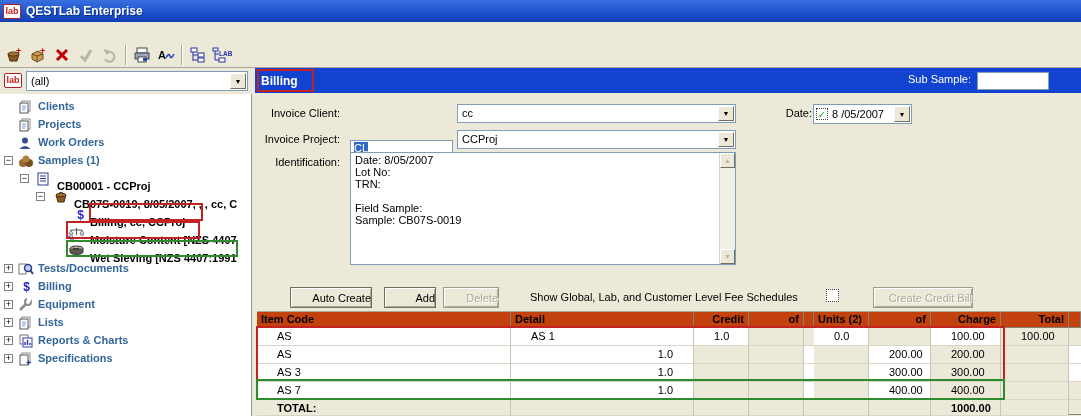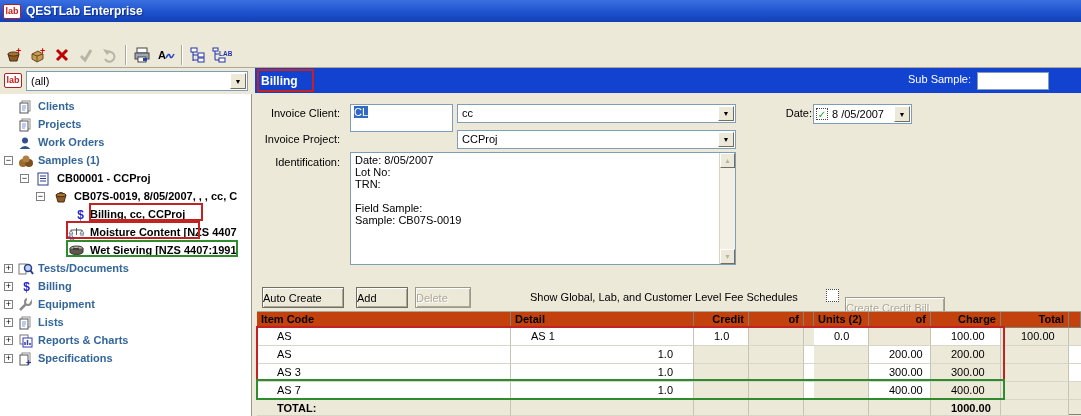--- a/index.html
+++ b/index.html
@@ -34,47 +34,47 @@
   #filter-combo { position:absolute; left:26px; top:3px; width:222px; height:20px;
     background:#fff; border:1px solid #7F9DB9; display:flex; align-items:center; padding-left:4px; }
   .combo-arrow { position:absolute; right:1px; top:1px; bottom:1px; width:16px;
     background:#ECE9D8; border:1px solid; border-color:#fff #716F64 #716F64 #fff;
     font-size:7px; display:flex; align-items:center; justify-content:center; color:#000; }
   .trow { position:absolute; left:0; width:253px; height:18px; }
   .exp { position:absolute; top:4px; width:9px; height:9px; background:#fff;
     border:1px solid #808080; font-size:9px; line-height:7px; text-align:center; }
   .ticon { position:absolute; top:2px; width:17px; height:14px; text-align:center; }
   .tlabel { position:absolute; top:2px; font-weight:bold; white-space:nowrap; }
-  .tblue { color:#336699; } .tdark { color:#000; }
+  .tblue { color:#336699; } .tdark { color:#000;margin-top:8px; }
   .dollar { color:#2222CC; font-weight:bold; font-size:12px; }
 
   
   #rightpanel { left:255px; top:68px; width:826px; height:348px; background:#ECE9D8; }
   #rp-header { position:absolute; left:0; top:0; width:826px; height:25px; background:#1243D0;
     color:#fff; display:flex; align-items:center; }
   #rp-title { font-weight:bold; font-size:12px; margin-left:6px; }
   #subsample-label { position:absolute; right:110px; top:5px; }
   #subsample-input { position:absolute; right:32px; top:4px; width:72px; height:18px;
     border:1px solid #7F9DB9; background:#fff; font:inherit; padding:0 2px; }
   .flabel { position:absolute; text-align:right; }
-  .tinput { position:absolute; height:28px; background:#fff; border:1px solid #7F9DB9;
-    font:inherit; padding:1px 3px; }
+  .tinput { position:absolute; height:21px; background:#fff; border:1px solid #7F9DB9;
+    font:inherit; padding:1px 3px;margin-top:36px; }
   .combo { position:absolute; height:19px; background:#fff; border:1px solid #7F9DB9;
     padding:2px 18px 0 4px; }
   .sel { background:#316AC5; color:#fff; }
   #ident-box { position:absolute; left:95px; top:84px; width:386px; height:113px;
     background:#fff; border:1px solid #7F9DB9; font:inherit; resize:none;
     padding:1px 20px 1px 4px; overflow:hidden; white-space:pre; }
   .fake-scroll { position:absolute; width:16px; background:#F2F0E4; border-left:1px solid #D8D5C6; }
   .sbtn { position:absolute; left:0; width:15px; height:15px; background:#ECE9D8;
     border:1px solid; border-color:#fff #716F64 #716F64 #fff; color:#B8B5A8;
     font-size:7px; text-align:center; line-height:13px; }
   .btn { position:absolute; height:21px; background:#ECE9D8; border:1px solid #716F64;
     box-shadow:inset 1px 1px 0 #fff, inset -1px -1px 0 #ACA899;
-    font:inherit; text-align:left; }
+    font:inherit; text-align:right;margin-left:28px; }
   .btn[disabled] { color:#ACA899; text-shadow:1px 1px 0 #fff; border-color:#9C9A8D; }
   .cbx { position:absolute; width:13px; height:13px; background:#fff; border:1px solid #1D5281; }
   .cbx-dotted { border:1px dotted #444; background:#fff; }
   .checkmark { color:#21A121; font-size:10px; line-height:11px; display:block; text-align:center; font-weight:bold; }
   .date-ctrl { position:absolute; height:20px; background:#fff; border:1px solid #7F9DB9;
     display:flex; align-items:center; padding-left:2px; }
 
   
   #bill-table { position:absolute; left:2px; top:243px; width:824px; height:104px;
     display:grid; border-bottom:1px solid #848073; border-top:1px solid #ACA899;
@@ -368,21 +368,21 @@
     <div class="fake-scroll" style="left:464px;top:85px;height:111px">
       <span class="sbtn" style="top:0">▲</span>
       <span class="sbtn" style="bottom:0">▼</span>
     </div>
 
     <button class="btn" style="left:7px;top:219px;width:82px">Auto Create</button>
     <button class="btn" style="left:101px;top:219px;width:52px">Add</button>
     <button class="btn" style="left:160px;top:219px;width:56px" disabled="">Delete</button>
     <span class="abs" style="left:275px;top:223px">Show Global, Lab, and Customer Level Fee Schedules</span>
     <span class="cbx cbx-dotted" style="left:571px;top:221px"></span>
-    <button class="btn" style="left:590px;top:229px;width:100px" disabled="">Create Credit Bill</button>
+    <button class="btn" style="left:590px;top:219px;width:100px" disabled="">Create Credit Bill</button>
 
     <div id="bill-table">
       <div class="th">Item Code</div>
       <div class="th">Detail</div>
       <div class="th r">Credit</div>
       <div class="th r">of</div>
       <div class="th"></div>
       <div class="th">Units (2)</div>
       <div class="th r">of</div>
       <div class="th r">Charge</div>

